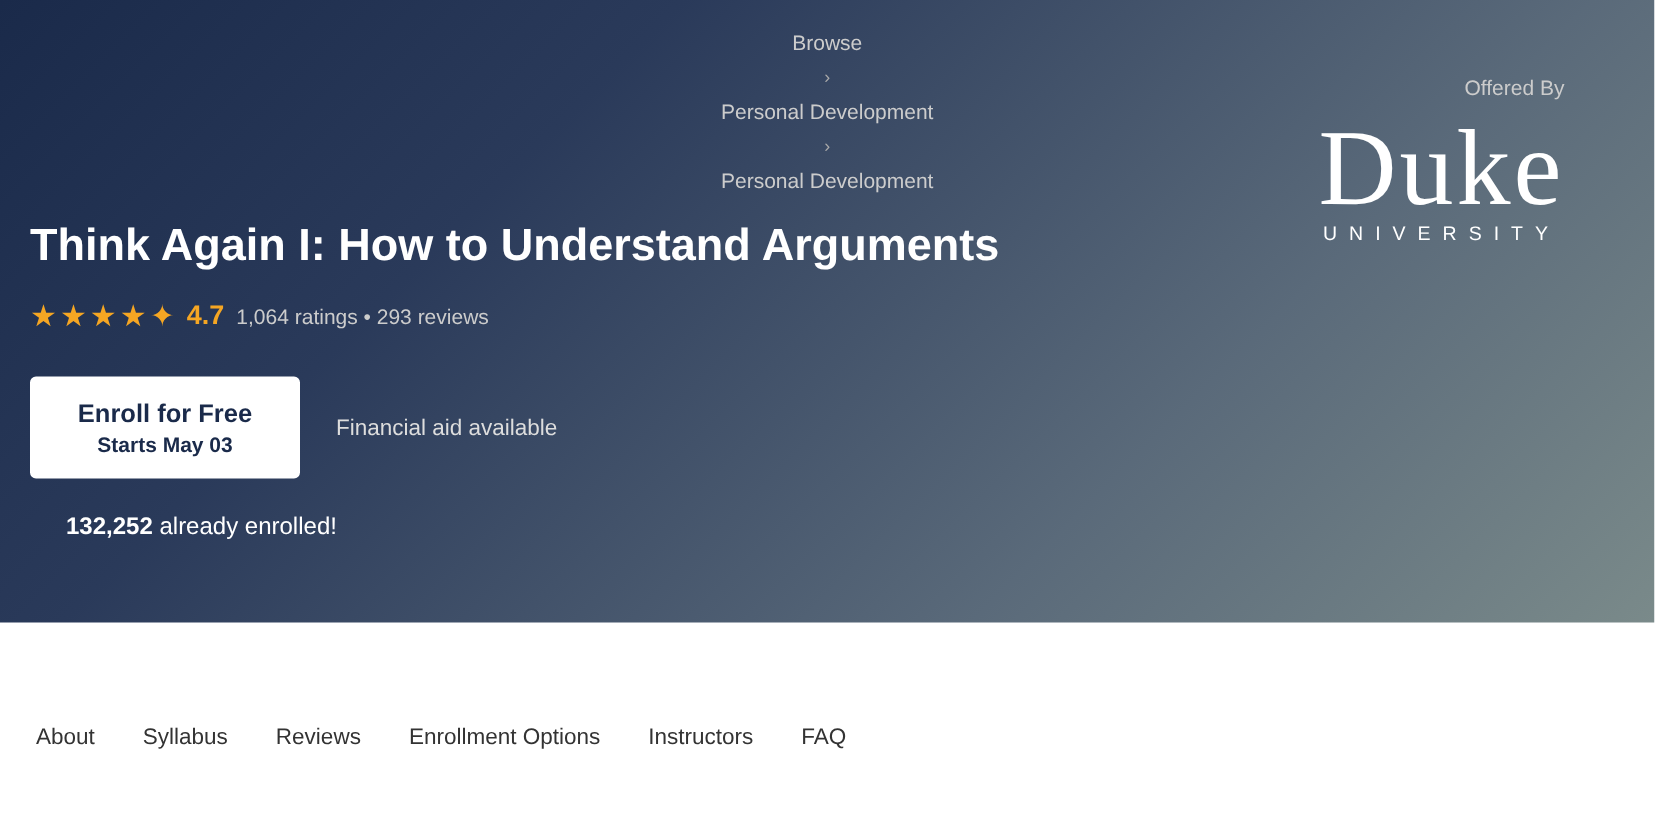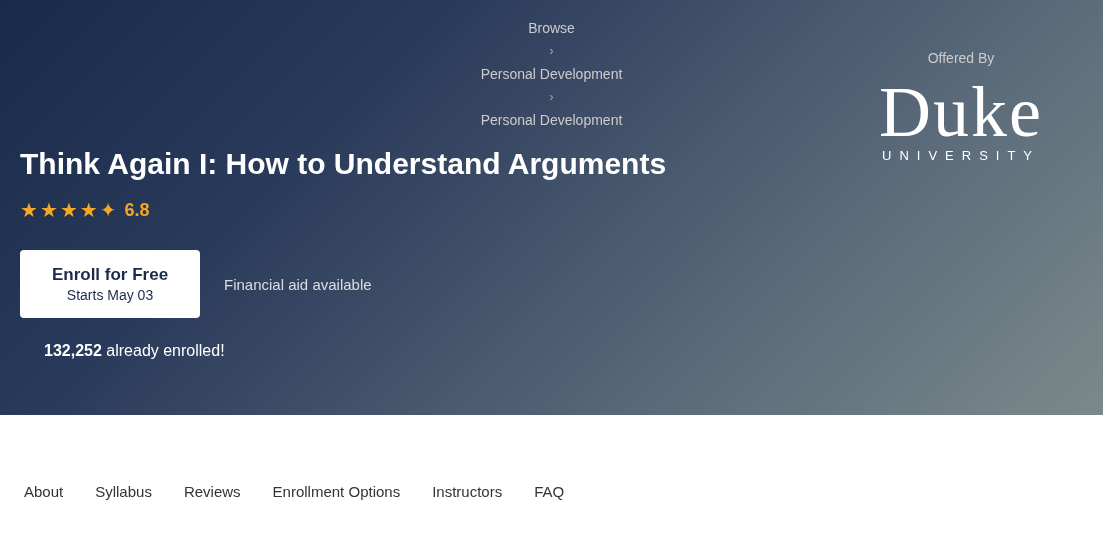--- a/index.html
+++ b/index.html
@@ -100,21 +100,21 @@
       display: block;
       font-size: 17px;
       font-weight: 700;
       color: #1a2a4a;
       line-height: 1.3;
     }
 
     .enroll-btn-line2 {
       display: block;
       font-size: 14px;
-      font-weight: 400;
+      font-weight: 700;
       color: #1a2a4a;
       line-height: 1.3;
       text-align: center;
     }
 
     .financial-aid {
       color: #ddd;
       font-size: 15px;
       font-weight: 400;
     }
@@ -129,21 +129,21 @@
       font-weight: 800;
       margin-left: 24px;
     }
 
     .offered-by {
       position: absolute;
       right: 60px;
       top: 50px;
       display: flex;
       flex-direction: column;
-      align-items: center;
+      align-items: flex-end;
     }
 
     .offered-by-label {
       color: #ccc;
       font-size: 14px;
       margin-bottom: 10px;
     }
 
     .duke-logo {
       color: #fff;
@@ -210,21 +210,22 @@
   <h1 class="course-title">Think Again I: How to Understand Arguments</h1>
 
   <div class="rating-row">
     <div class="stars">
       <span class="star">★</span>
       <span class="star">★</span>
       <span class="star">★</span>
       <span class="star">★</span>
       <span class="star-half">✦</span>
     </div>
-    <span class="rating-number">6.8</span>
+    <span class="rating-number">4.7</span>
+    <span class="rating-details">1,064 ratings • 293 reviews</span>
   </div>
 
   <div class="enroll-section">
     <button class="enroll-button">
       <span class="enroll-btn-line1">Enroll for Free</span>
       <span class="enroll-btn-line2">Starts May 03</span>
     </button>
     <span class="financial-aid">Financial aid available</span>
   </div>
 

